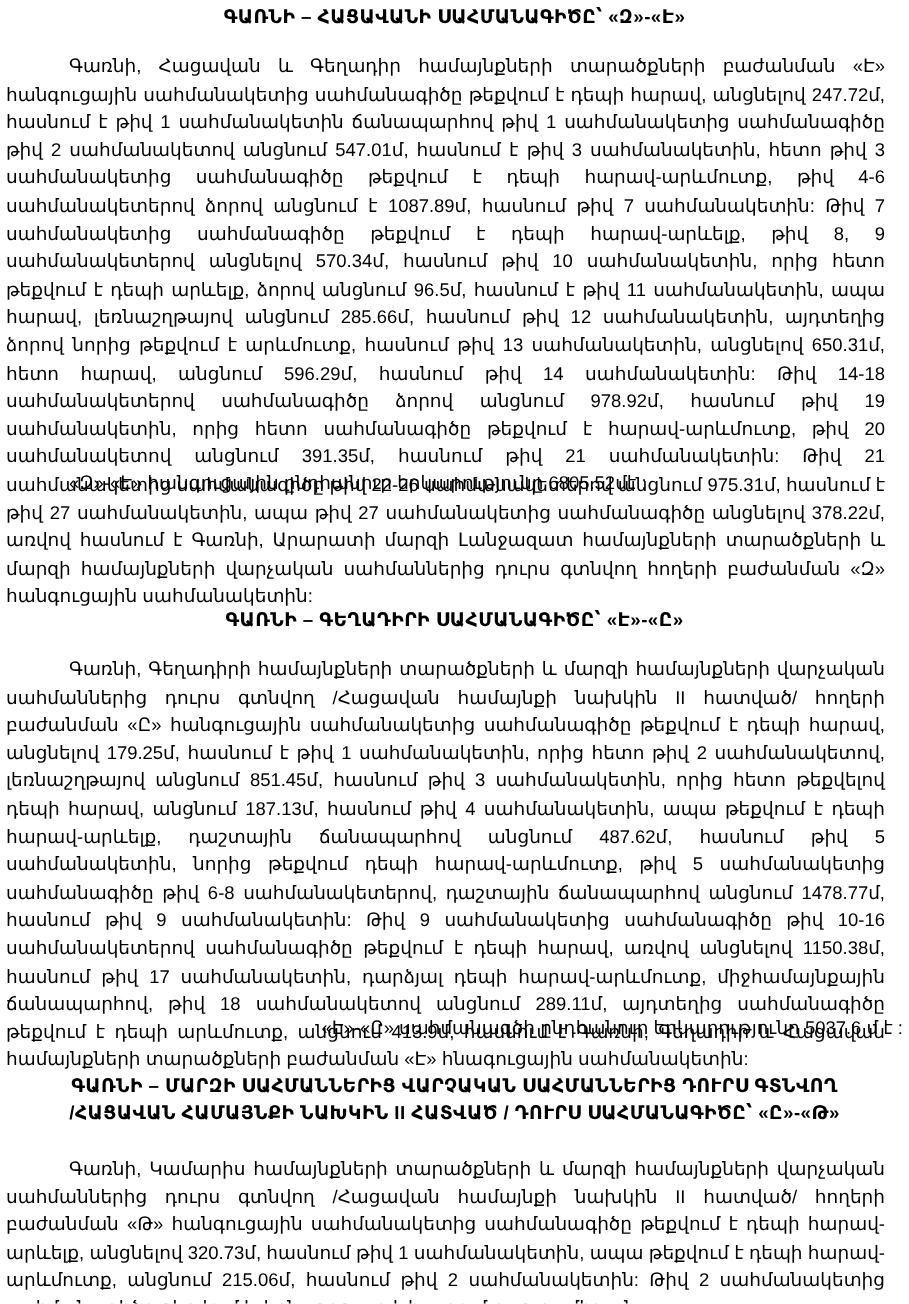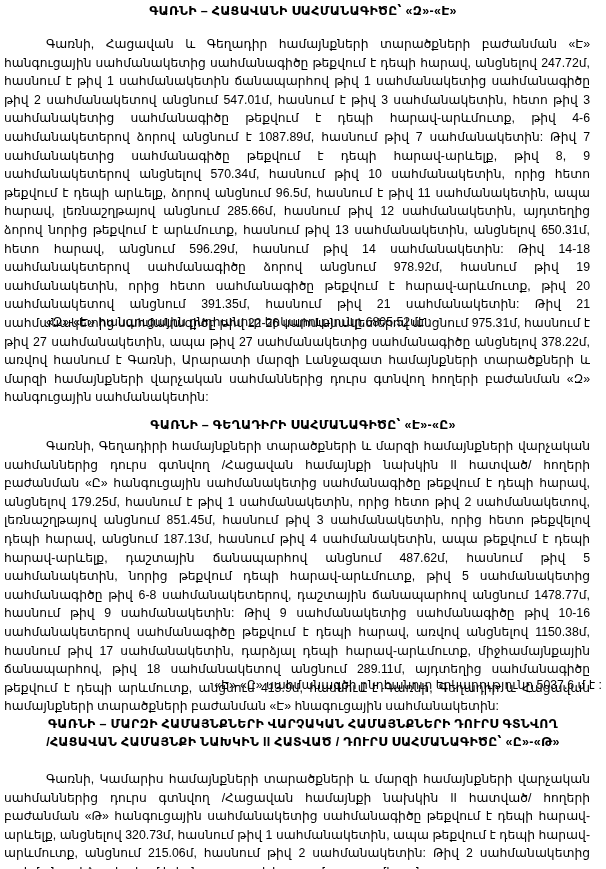--- a/index.html
+++ b/index.html
@@ -39,28 +39,28 @@
 <div class="page">
 
   <h2 class="heading" style="top:2px;">ԳԱՌՆԻ – ՀԱՑԱՎԱՆԻ ՍԱՀՄԱՆԱԳԻԾԸ՝ «Զ»-«Է»</h2>
 
   <div class="para" style="top:35px;">
     <p>Գառնի, Հացավան և Գեղադիր համայնքների տարածքների բաժանման «Է» հանգուցային սահմանակետից սահմանագիծը թեքվում է դեպի հարավ, անցնելով 247.72մ, հասնում է թիվ 1 սահմանակետին ճանապարհով թիվ 1 սահմանակետից սահմանագիծը թիվ 2 սահմանակետով անցնում 547.01մ, հասնում է թիվ 3 սահմանակետին, հետո թիվ 3 սահմանակետից սահմանագիծը թեքվում է դեպի հարավ-արևմուտք, թիվ 4-6 սահմանակետերով ձորով անցնում է 1087.89մ, հասնում թիվ 7 սահմանակետին: Թիվ 7 սահմանակետից սահմանագիծը թեքվում է դեպի հարավ-արևելք, թիվ 8, 9 սահմանակետերով անցնելով 570.34մ, հասնում թիվ 10 սահմանակետին, որից հետո թեքվում է դեպի արևելք, ձորով անցնում 96.5մ, հասնում է թիվ 11 սահմանակետին, ապա հարավ, լեռնաշղթայով անցնում 285.66մ, հասնում թիվ 12 սահմանակետին, այդտեղից ձորով նորից թեքվում է արևմուտք, հասնում թիվ 13 սահմանակետին, անցնելով 650.31մ, հետո հարավ, անցնում 596.29մ, հասնում թիվ 14 սահմանակետին: Թիվ 14-18 սահմանակետերով սահմանագիծը ձորով անցնում 978.92մ, հասնում թիվ 19 սահմանակետին, որից հետո սահմանագիծը թեքվում է հարավ-արևմուտք, թիվ 20 սահմանակետով անցնում 391.35մ, հասնում թիվ 21 սահմանակետին: Թիվ 21 սահմանակետից սահմանագիծը թիվ 22-26 սահմանակետերով անցնում 975.31մ, հասնում է թիվ 27 սահմանակետին, ապա թիվ 27 սահմանակետից սահմանագիծը անցնելով 378.22մ, առվով հասնում է Գառնի, Արարատի մարզի Լանջազատ համայնքների տարածքների և մարզի համայնքների վարչական սահմաններից դուրս գտնվող հողերի բաժանման «Զ» հանգուցային սահմանակետին:</p>
   </div>
 
   <p class="total" style="top:313px;">«Զ»-«Է» հանգուցային ընդհանուր երկարությունը 6805.52մէ :</p>
 
-  <h2 class="heading" style="top:416px;">ԳԱՌՆԻ – ԳԵՂԱԴԻՐԻ ՍԱՀՄԱՆԱԳԻԾԸ՝ «Է»-«Ը»</h2>
+  <h2 class="heading" style="top:404px;">ԳԱՌՆԻ – ԳԵՂԱԴԻՐԻ ՍԱՀՄԱՆԱԳԻԾԸ՝ «Է»-«Ը»</h2>
 
   <div class="para" style="top:437px;">
     <p>Գառնի, Գեղադիրի համայնքների տարածքների և մարզի համայնքների վարչական սահմաններից դուրս գտնվող /Հացավան համայնքի նախկին II հատված/ հողերի բաժանման «Ը» հանգուցային սահմանակետից սահմանագիծը թեքվում է դեպի հարավ, անցնելով 179.25մ, հասնում է թիվ 1 սահմանակետին, որից հետո թիվ 2 սահմանակետով, լեռնաշղթայով անցնում 851.45մ, հասնում թիվ 3 սահմանակետին, որից հետո թեքվելով դեպի հարավ, անցնում 187.13մ, հասնում թիվ 4 սահմանակետին, ապա թեքվում է դեպի հարավ-արևելք, դաշտային ճանապարհով անցնում 487.62մ, հասնում թիվ 5 սահմանակետին, նորից թեքվում դեպի հարավ-արևմուտք, թիվ 5 սահմանակետից սահմանագիծը թիվ 6-8 սահմանակետերով, դաշտային ճանապարհով անցնում 1478.77մ, հասնում թիվ 9 սահմանակետին: Թիվ 9 սահմանակետից սահմանագիծը թիվ 10-16 սահմանակետերով սահմանագիծը թեքվում է դեպի հարավ, առվով անցնելով 1150.38մ, հասնում թիվ 17 սահմանակետին, դարձյալ դեպի հարավ-արևմուտք, միջհամայնքային ճանապարհով, թիվ 18 սահմանակետով անցնում 289.11մ, այդտեղից սահմանագիծը թեքվում է դեպի արևմուտք, անցնում 413.9մ, հասնում է Գառնի, Գեղադիր և Հացավան համայնքների տարածքների բաժանման «Է» հնագուցային սահմանակետին:</p>
   </div>
 
   <p class="total" style="top:676px;text-align:right;">«Է»-«Ը» սահմանագծի ընդհանուր երկարությունը 5037.6 մ է :</p>
 
-  <h2 class="heading" style="top:715px;">ԳԱՌՆԻ – ՄԱՐԶԻ ՀԱՄԱՅՆՔՆԵՐԻ ՎԱՐՉԱԿԱՆ ՀԱՄԱՅՆՔՆԵՐԻ ԴՈՒՐՍ ԳՏՆՎՈՂ</h2>
+  <h2 class="heading" style="top:715px;">ԳԱՌՆԻ – ՄԱՐԶԻ ՍԱՀՄԱՆՆԵՐԻՑ ՎԱՐՉԱԿԱՆ ՍԱՀՄԱՆՆԵՐԻՑ ԴՈՒՐՍ ԳՏՆՎՈՂ</h2>
   <h2 class="heading" style="top:733px;">/ՀԱՑԱՎԱՆ ՀԱՄԱՅՆՔԻ ՆԱԽԿԻՆ II ՀԱՏՎԱԾ / ԴՈՒՐՍ ՍԱՀՄԱՆԱԳԻԾԸ՝ «Ը»-«Թ»</h2>
 
   <div class="para" style="top:770px;">
     <p>Գառնի, Կամարիս համայնքների տարածքների և մարզի համայնքների վարչական սահմաններից դուրս գտնվող /Հացավան համայնքի նախկին II հատված/ հողերի բաժանման «Թ» հանգուցային սահմանակետից սահմանագիծը թեքվում է դեպի հարավ-արևելք, անցնելով 320.73մ, հասնում թիվ 1 սահմանակետին, ապա թեքվում է դեպի հարավ-արևմուտք, անցնում 215.06մ, հասնում թիվ 2 սահմանակետին: Թիվ 2 սահմանակետից սահմանագիծը թեքվում է լեռնաշղթայով, հատում դաշտամիջյան</p>
   </div>
 
 </div>
 
 </body></html>

